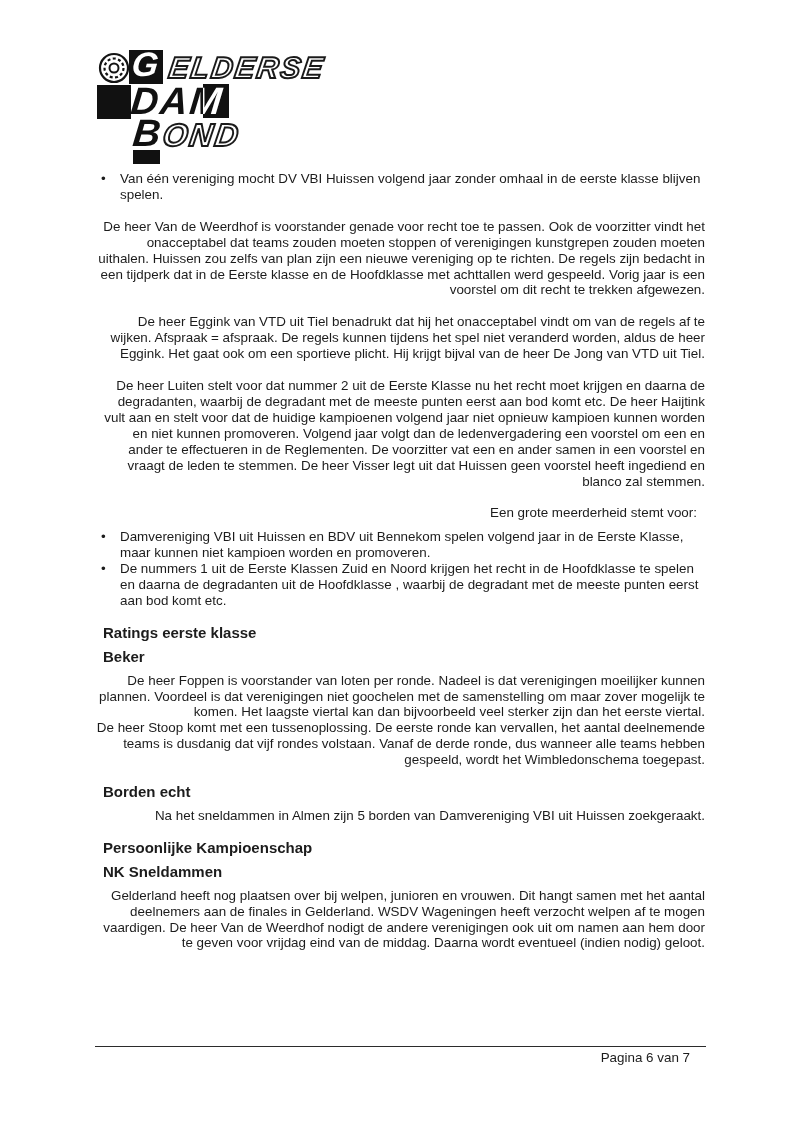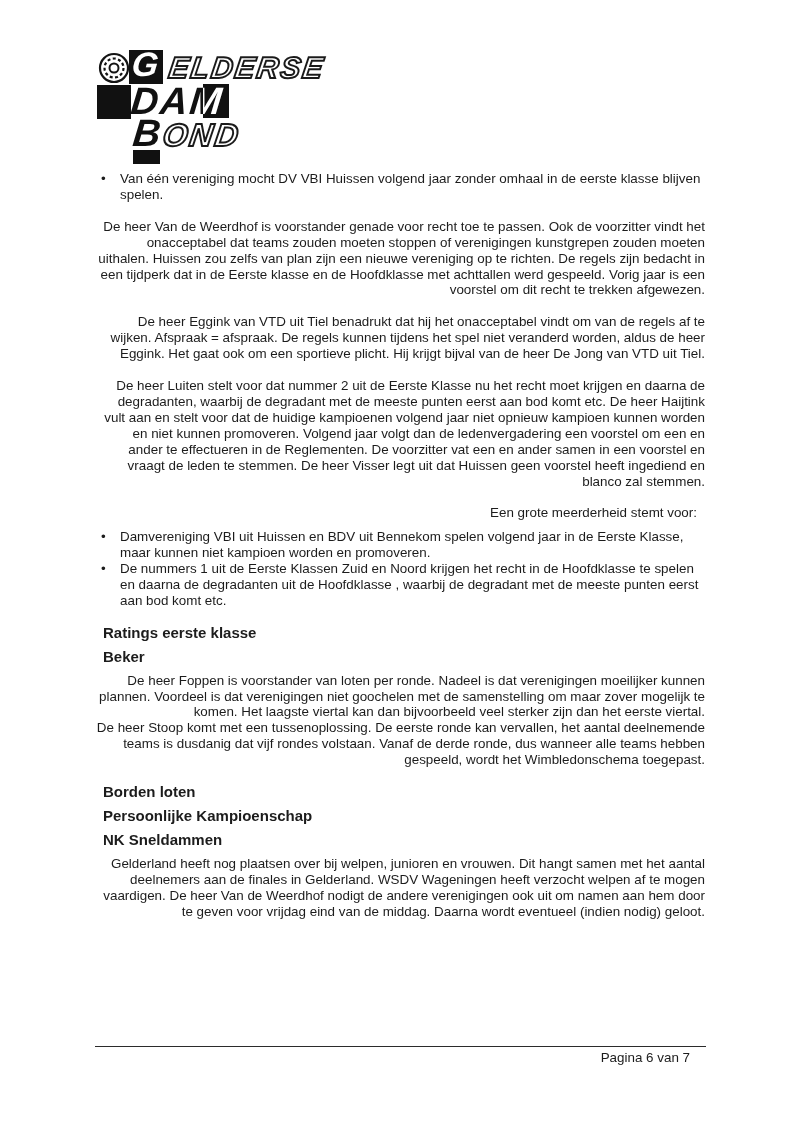--- a/index.html
+++ b/index.html
@@ -118,21 +118,22 @@
     <h3>Ratings eerste klasse</h3>
   </div>
 
   <div class="section">
     <h3>Beker</h3>
     <p>De heer Foppen is voorstander van loten per ronde. Nadeel is dat verenigingen moeilijker kunnen plannen. Voordeel is dat verenigingen niet goochelen met de samenstelling om maar zover mogelijk te komen. Het laagste viertal kan dan bijvoorbeeld veel sterker zijn dan het eerste viertal.
 De heer Stoop komt met een tussenoplossing. De eerste ronde kan vervallen, het aantal deelnemende teams is dusdanig dat vijf rondes volstaan. Vanaf de derde ronde, dus wanneer alle teams hebben gespeeld, wordt het Wimbledonschema toegepast.</p>
   </div>
 
   <div class="section">
-    <h3>Borden loten</h3>
+    <h3>Borden echt</h3>
+    <p>Na het sneldammen in Almen zijn 5 borden van Damvereniging VBI uit Huissen zoekgeraakt.</p>
   </div>
 
   <div class="section">
     <h3>Persoonlijke Kampioenschap</h3>
   </div>
 
   <div class="section">
     <h3>NK Sneldammen</h3>
     <p>Gelderland heeft nog plaatsen over bij welpen, junioren en vrouwen. Dit hangt samen met het aantal deelnemers aan de finales in Gelderland. WSDV Wageningen heeft verzocht welpen af te mogen vaardigen. De heer Van de Weerdhof nodigt de andere verenigingen ook uit om namen aan hem door te geven voor vrijdag eind van de middag. Daarna wordt eventueel (indien nodig) geloot.</p>
   </div>

